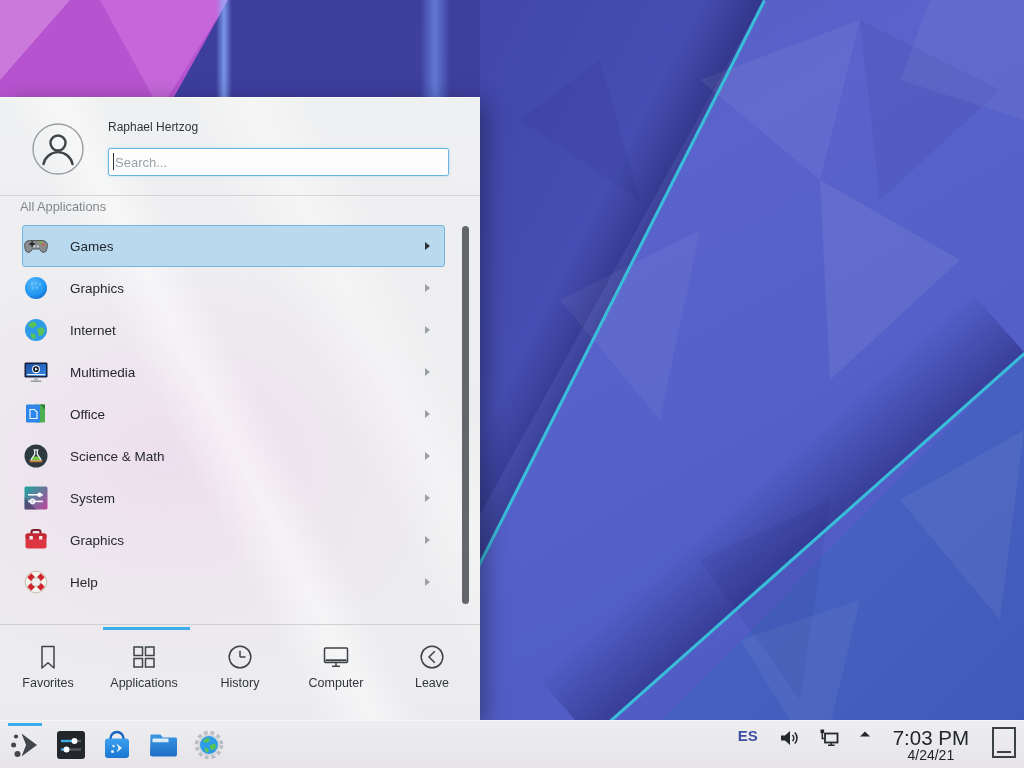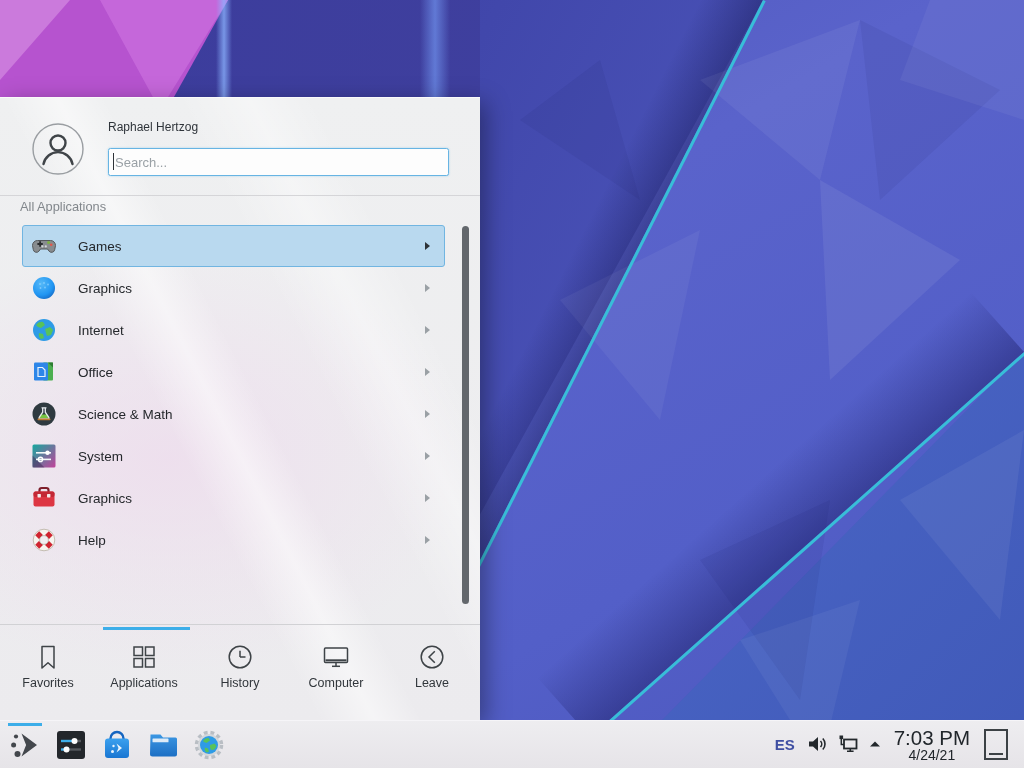--- a/index.html
+++ b/index.html
@@ -48,21 +48,21 @@
   .lv-avatar{position:absolute;left:32px;top:25px;width:52px;height:52px;}
   .lv-name{position:absolute;left:108px;top:22px;font-size:12px;color:#2f343a;}
   .lv-search{position:absolute;left:108px;top:50px;width:341px;height:28px;background:#fdfdfd;
     border:1px solid #67b4e3;border-radius:2.5px;box-shadow:0 0 2px rgba(61,174,233,.45);
     font-size:13px;padding:8px 6px;color:#31363b;outline:none;font-family:inherit;}
   .lv-search::placeholder{color:#9aa1a6;}
   .lv-caret{position:absolute;left:113px;top:55px;width:1px;height:17px;background:#2e3338;}
   .lv-sep1{position:absolute;left:0;top:97px;width:100%;height:1px;background:#d5d5d8;}
   .lv-section{position:absolute;left:20px;top:101px;font-size:12.8px;color:#82878c;}
   .lv-list{position:absolute;left:0;top:127px;width:100%;height:399px;overflow:hidden;}
-  .cat-row{height:42px;margin:0 35px 0 22px;padding:0 14px 0 8px;display:flex;align-items:center;
+  .cat-row{height:42px;margin:0 35px 0 22px;padding:0 14px 0 0;display:flex;align-items:center;
     border:1px solid transparent;border-radius:3px;}
   .cat-row.selected{background:#b9d9ef;border-color:#71b5e1;}
   .cat-icon{width:26px;height:26px;flex:0 0 26px;}
   .cat-label{margin-left:21px;font-size:13.5px;color:#25282c;}
   .cat-arrow{margin-left:auto;width:0;height:0;border-left:5.5px solid #9aa0a5;
     border-top:4.5px solid transparent;border-bottom:4.5px solid transparent;}
   .cat-row.selected .cat-arrow{border-left-color:#2e3338;}
   .lv-scrollbar{position:absolute;left:462px;top:128px;width:7px;height:378px;background:#63676c;border-radius:4px;}
   .lv-sep2{position:absolute;left:0;top:526px;width:100%;height:1px;background:#d1d1d4;}
   .lv-tabline{position:absolute;left:103px;top:529px;width:87px;height:3px;background:#3daee9;}
@@ -72,21 +72,21 @@
   .ftab-label{margin-top:0;font-size:12.5px;color:#31363b;}
 
   
   .taskbar{position:absolute;left:0;bottom:0;width:100%;height:48px;
     background:linear-gradient(#eeedf0,#e6e4e8);border-top:1px solid #f6f5f8;
     display:flex;align-items:center;}
   .tb-left{display:flex;align-items:center;gap:12px;padding-left:8px;}
   .tb-btn{width:34px;height:34px;display:flex;align-items:center;justify-content:center;}
   .tb-btn svg{width:34px;height:34px;}
   .tb-active-line{position:absolute;left:8px;top:2px;width:34px;height:3px;background:#3daee9;}
-  .tb-tray{margin-left:auto;display:flex;align-items:center;gap:9px;padding-right:16px;}
+  .tb-tray{margin-left:auto;display:flex;align-items:flex-start;gap:18px;padding-right:8px;}
   .kbd-layout{font-size:15px;font-weight:bold;color:#3f4fa2;padding:0 2px;}
   .tray-ic{width:22px;height:22px;}
   .tray-caret{width:14px;height:14px;}
   .clockblk{text-align:center;line-height:1.04;color:#21262b;padding:0 3px;}
   .clock-time{font-size:20.5px;}
   .clock-date{font-size:14px;}
   .show-desktop{width:24px;height:31px;border:2px solid #3c4145;position:relative;margin-left:2px;}
   .show-desktop i{position:absolute;left:3px;right:3px;bottom:3px;height:2px;background:#3c4145;}
 </style>
 </head>
@@ -178,20 +178,40 @@
           <svg viewBox="0 0 26 26">
             <circle cx="13" cy="13" r="11" fill="#2e9be6"></circle>
             <path d="M5 8 q3 -4 7 -3 l2 3 -4 3 -3 -1 z" fill="#58c25a"></path>
             <path d="M14 12 l5 -2 3 3 -2 5 -4 1 -1 -3 z" fill="#58c25a"></path>
             <path d="M8 16 l4 1 1 4 -3 1 q-3 -2 -2 -6 z" fill="#58c25a"></path>
           </svg></span>
         <span class="cat-label">Internet</span>
         <span class="cat-arrow"></span>
       </div>
 
+      <div class="cat-row">
+        <span class="cat-icon">
+          <svg viewBox="0 0 26 26">
+            <defs>
+                <linearGradient id="mmg" x1="0" y1="0" x2="1" y2="1">
+              <stop offset="0" stop-color="#1f4f9e"></stop>
+                  <stop offset="1" stop-color="#2f86e8"></stop>
+            </linearGradient>
+              </defs>
+            <rect x="1.5" y="3.5" width="23" height="15" rx="1.2" fill="#15233f"></rect>
+            <rect x="3" y="5" width="20" height="12" fill="url(#mmg)"></rect>
+            <circle cx="13" cy="10.2" r="3.4" fill="#0c1523" stroke="#fff" stroke-width="1.1"></circle>
+            <path d="M12 8.6 l3 1.6 -3 1.6 z" fill="#fff"></path>
+            <rect x="4" y="15" width="18" height="1.2" fill="#ecf1f6"></rect>
+            <rect x="11.3" y="18.5" width="3.4" height="3" fill="#aeb3b8"></rect>
+            <rect x="7.5" y="21.5" width="11" height="1.6" rx=".8" fill="#969ba0"></rect>
+          </svg></span>
+        <span class="cat-label">Multimedia</span>
+        <span class="cat-arrow"></span>
+      </div>
 
       <div class="cat-row">
         <span class="cat-icon">
           <svg viewBox="0 0 26 26">
             <rect x="12" y="3.5" width="10" height="18" rx="1" fill="#4caf50"></rect>
             <path d="M17 3.5 h5 v5 z" fill="#2e7d32"></path>
             <rect x="3" y="3.5" width="14" height="18" rx="1.2" fill="#2d86e8"></rect>
             <path d="M7 8.5 h4.5 l2.5 2.5 v6.5 h-7 z" fill="none" stroke="#eaf3fc" stroke-width="1.2"></path>
           </svg></span>
         <span class="cat-label">Office</span>

